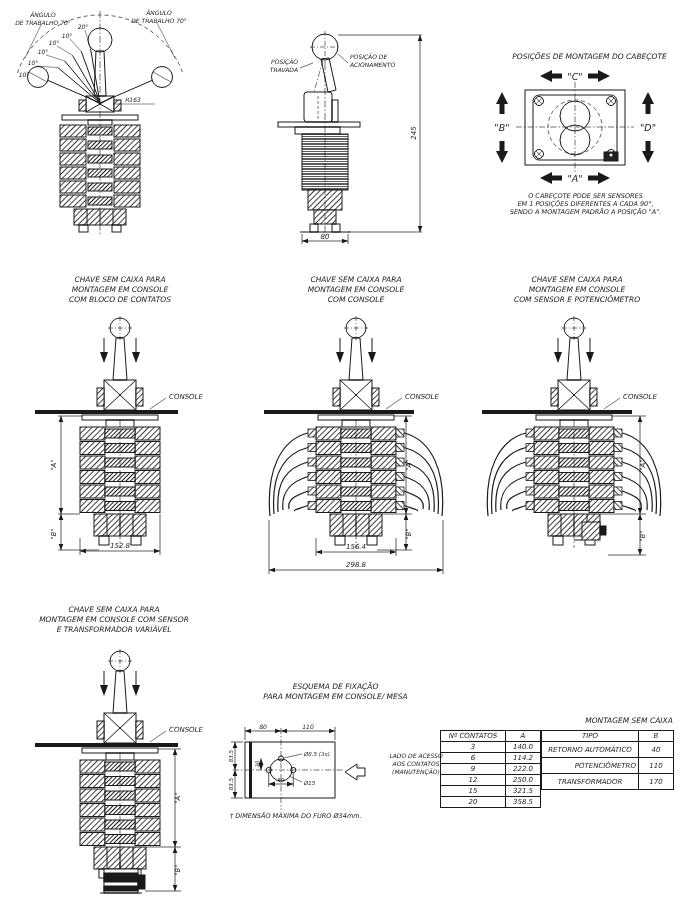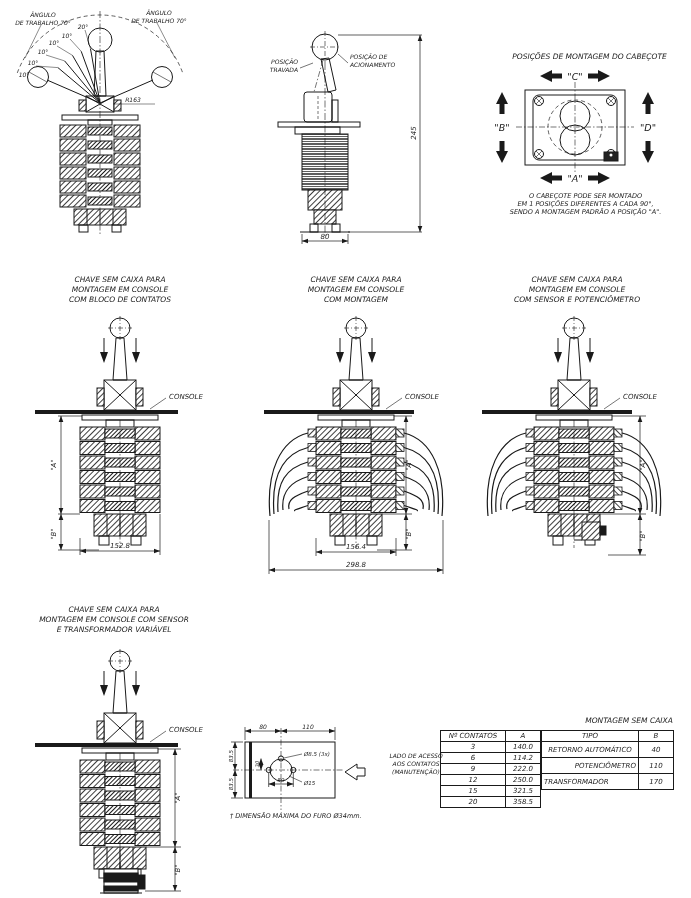--- a/index.html
+++ b/index.html
@@ -253,34 +253,34 @@
     <path d="M160,99 L154,87 L157.5,87 L157.5,77 L162.5,77 L162.5,87 L166,87 Z"></path>
     <path d="M52,114 L64,108 L64,111.5 L74,111.5 L74,116.5 L64,116.5 L64,120 Z"></path>
     <path d="M122,114 L110,108 L110,111.5 L100,111.5 L100,116.5 L110,116.5 L110,120 Z"></path>
   </g>
   <text x="87" y="16" font-size="9.5" text-anchor="middle">"C"</text>
   <text x="14" y="67" font-size="9.5" text-anchor="middle">"B"</text>
   <text x="160" y="67" font-size="9.5" text-anchor="middle">"D"</text>
   <text x="87" y="118" font-size="9.5" text-anchor="middle">"A"</text>
 </svg>
 <div class="abs cad ctr t65" style="left:480px;top:192px;width:211px">
-  <div>O CABEÇOTE PODE SER MONTADO</div>
+  <div>O CABEÇOTE PODE SER SENSORES</div>
   <div>EM 1 POSIÇÕES DIFERENTES A CADA 90°,</div>
   <div>SENDO A MONTAGEM PADRÃO A POSIÇÃO "A".</div>
 </div>
 
 <div class="abs cad ctr t7" style="left:10px;top:275px;width:220px">
   <div>CHAVE SEM CAIXA PARA</div>
   <div>MONTAGEM EM CONSOLE</div>
   <div>COM BLOCO DE CONTATOS</div>
 </div>
 <div class="abs cad ctr t7" style="left:244px;top:275px;width:224px">
   <div>CHAVE SEM CAIXA PARA</div>
   <div>MONTAGEM EM CONSOLE</div>
-  <div>COM MONTAGEM</div>
+  <div>COM CONSOLE</div>
 </div>
 <div class="abs cad ctr t7" style="left:468px;top:275px;width:218px">
   <div>CHAVE SEM CAIXA PARA</div>
   <div>MONTAGEM EM CONSOLE</div>
   <div>COM SENSOR E POTENCIÔMETRO</div>
 </div>
 
 <svg class="abs" style="left:10px;top:310px" width="220" height="250" viewBox="-110 -100 220 250">
   <use href="#switch-core"></use>
   <rect x="-85" y="0" width="143" height="4" fill="#1a1a1a"></rect>
@@ -376,20 +376,24 @@
     <line x1="38" y1="6" x2="61" y2="6"></line>
     <line x1="26" y1="104" x2="61" y2="104"></line>
     <line x1="25" y1="148" x2="61" y2="148"></line>
     <line x1="55" y1="6" x2="55" y2="104" marker-start="url(#dar)" marker-end="url(#dar)"></line>
     <line x1="55" y1="104" x2="55" y2="148" marker-start="url(#dar)" marker-end="url(#dar)"></line>
   </g>
   <text transform="rotate(-90 60 55)" x="60" y="55" font-size="7" text-anchor="middle">"A"</text>
   <text transform="rotate(-90 60 127)" x="60" y="127" font-size="7" text-anchor="middle">"B"</text>
 </svg>
 
+<div class="abs cad ctr t7" style="left:228px;top:682px;width:215px">
+  <div>ESQUEMA DE FIXAÇÃO</div>
+  <div>PARA MONTAGEM EM CONSOLE/ MESA</div>
+</div>
 <svg class="abs" style="left:228px;top:710px" width="240" height="100" viewBox="0 0 240 100">
   <g stroke="#1a1a1a" fill="none" stroke-width="1">
     <rect x="17" y="32" width="90" height="56"></rect>
     <rect x="21" y="32" width="3" height="56" fill="#1a1a1a" stroke="none"></rect>
     <circle cx="53" cy="60" r="11"></circle>
     <circle cx="53" cy="48.5" r="2.6"></circle>
     <circle cx="40.7" cy="60" r="2.6"></circle>
     <circle cx="65.3" cy="60" r="2.6"></circle>
     <line x1="5" y1="60" x2="115" y2="60" stroke-dasharray="6 2 1.5 2" stroke-width="0.6"></line>
     <line x1="53" y1="18" x2="53" y2="100" stroke-dasharray="6 2 1.5 2" stroke-width="0.6"></line>
@@ -469,19 +473,19 @@
   </tr>
   <tr>
           <td style="text-align:center;height:13px">RETORNO AUTOMÁTICO</td>
           <td>40</td>
         </tr>
   <tr>
           <td style="text-align:right;height:13px">POTENCIÔMETRO</td>
           <td>110</td>
         </tr>
   <tr>
-          <td style="text-align:left;height:13px">TRANSFORMADOR</td>
+          <td style="text-align:center;height:13px">TRANSFORMADOR</td>
           <td>170</td>
         </tr>
 </tbody>
     </table>
 
 </div>
 
 </body></html>

